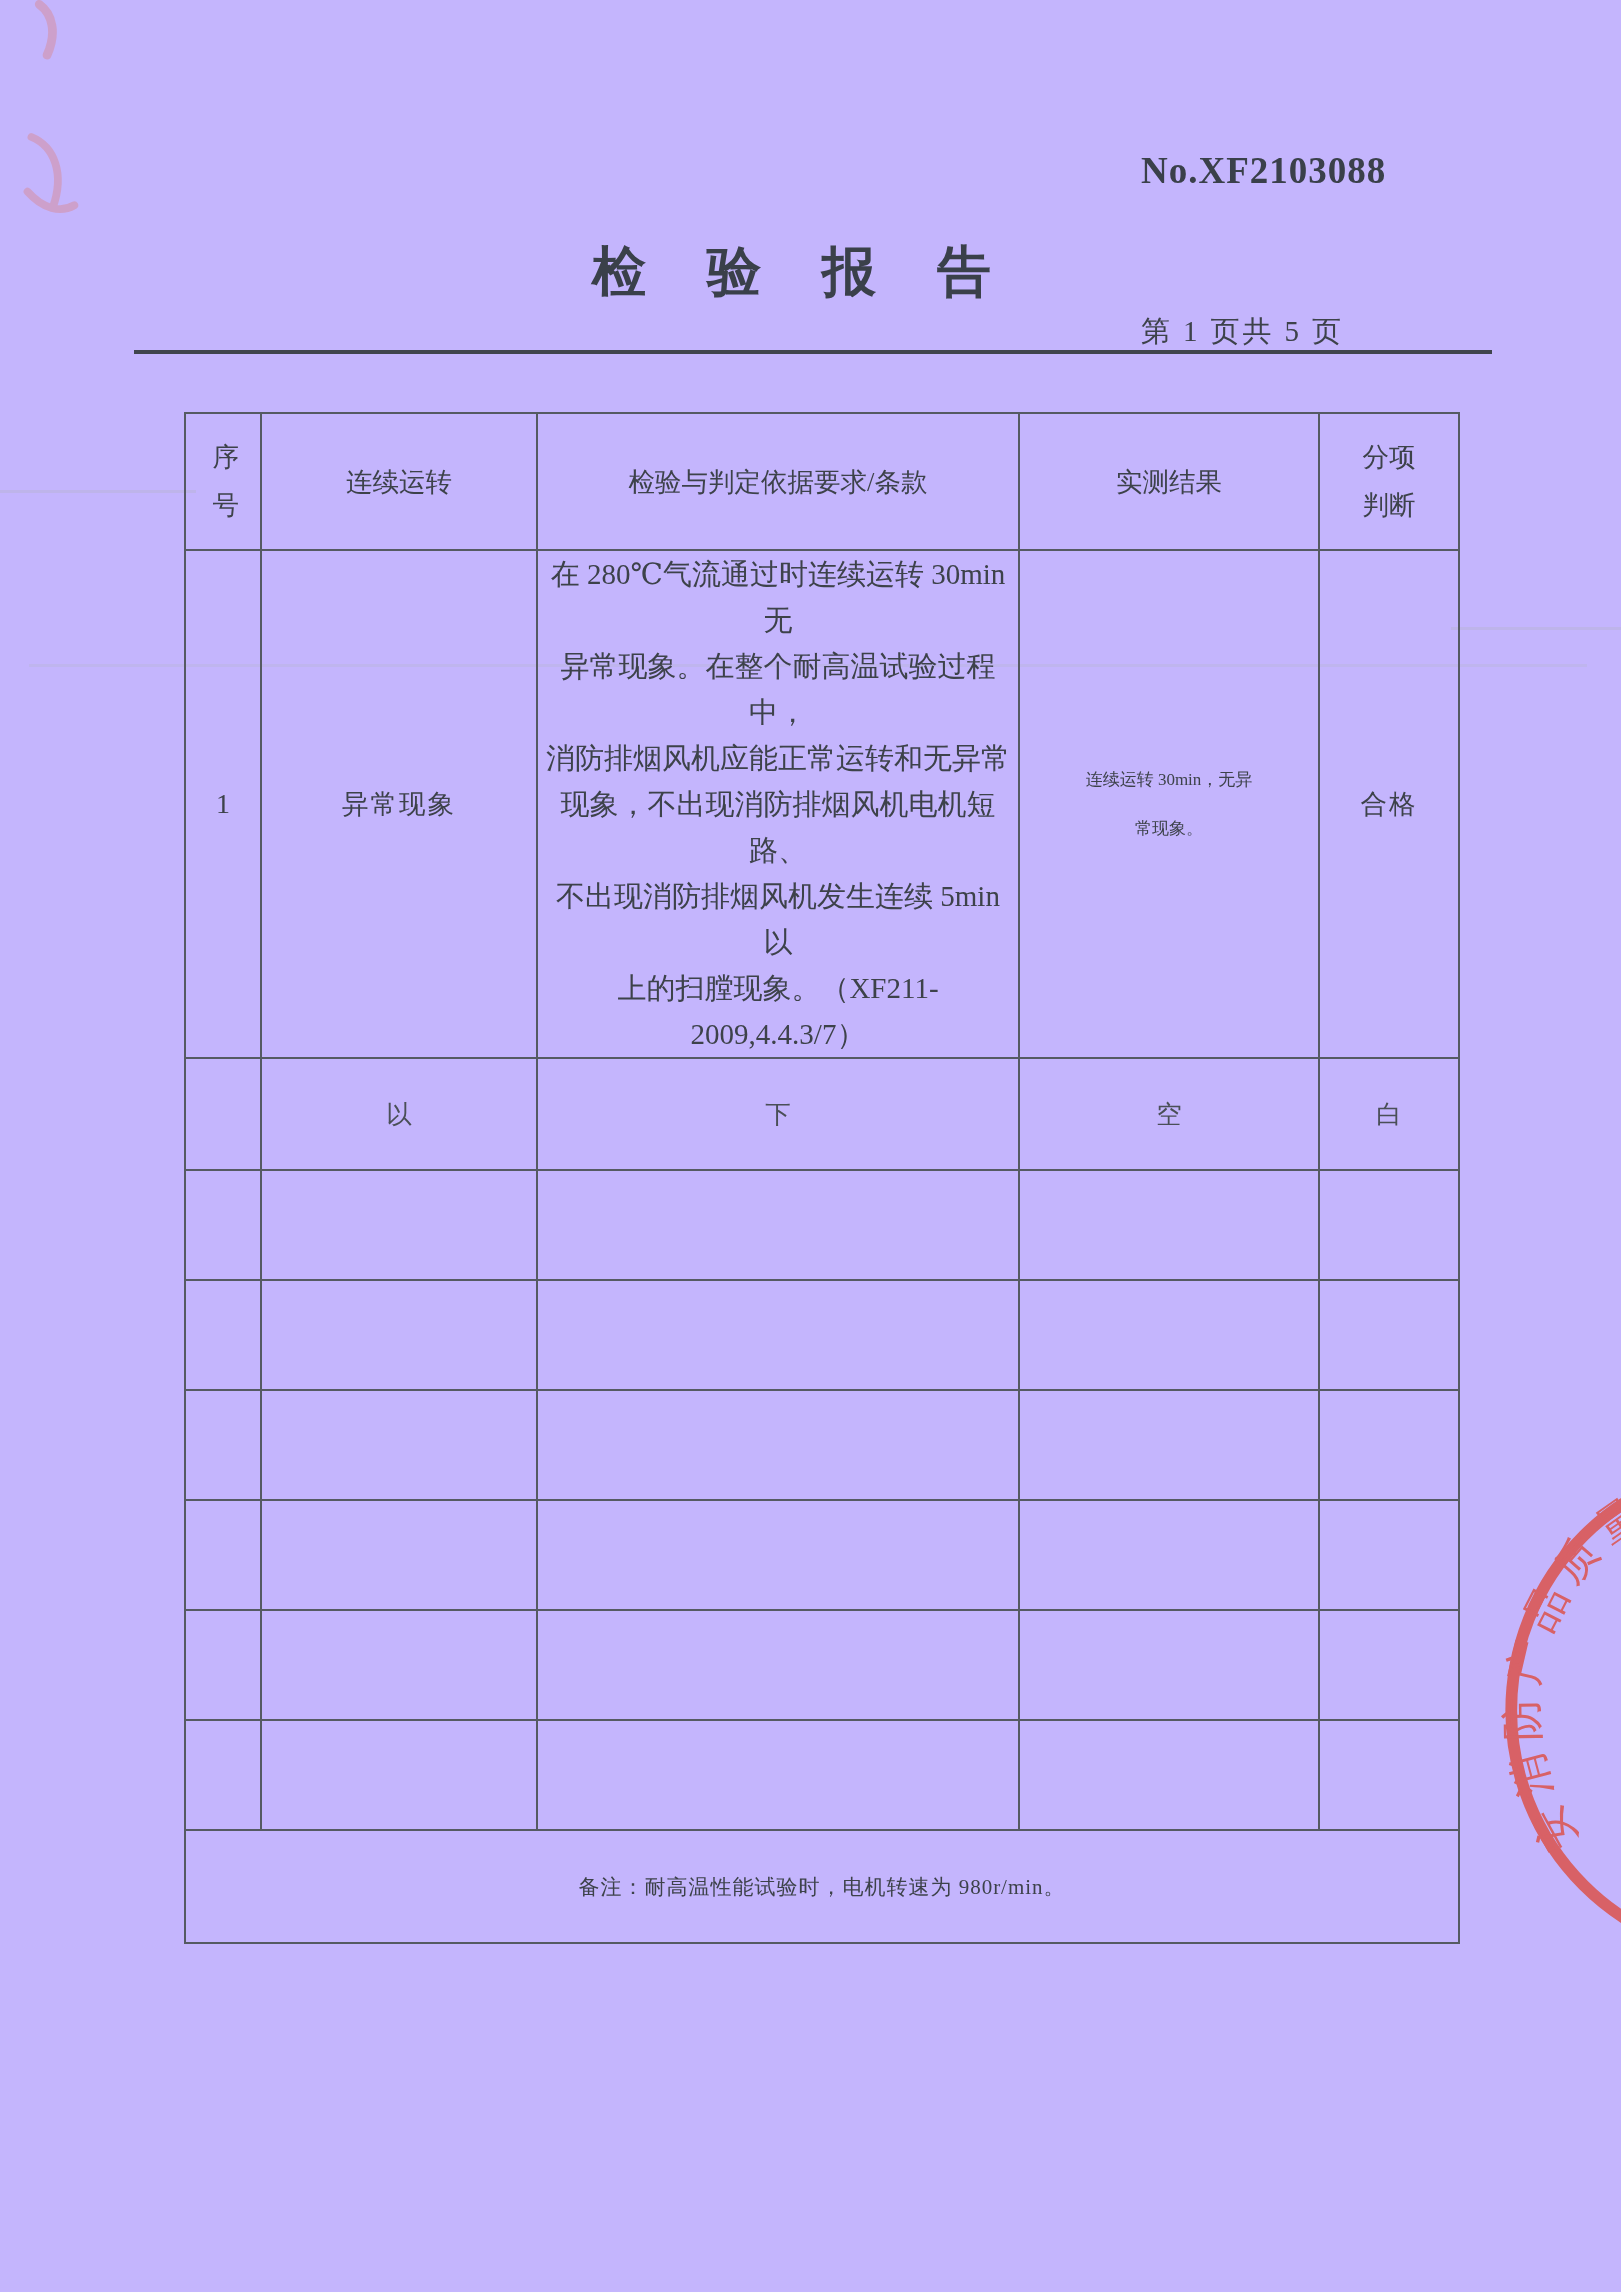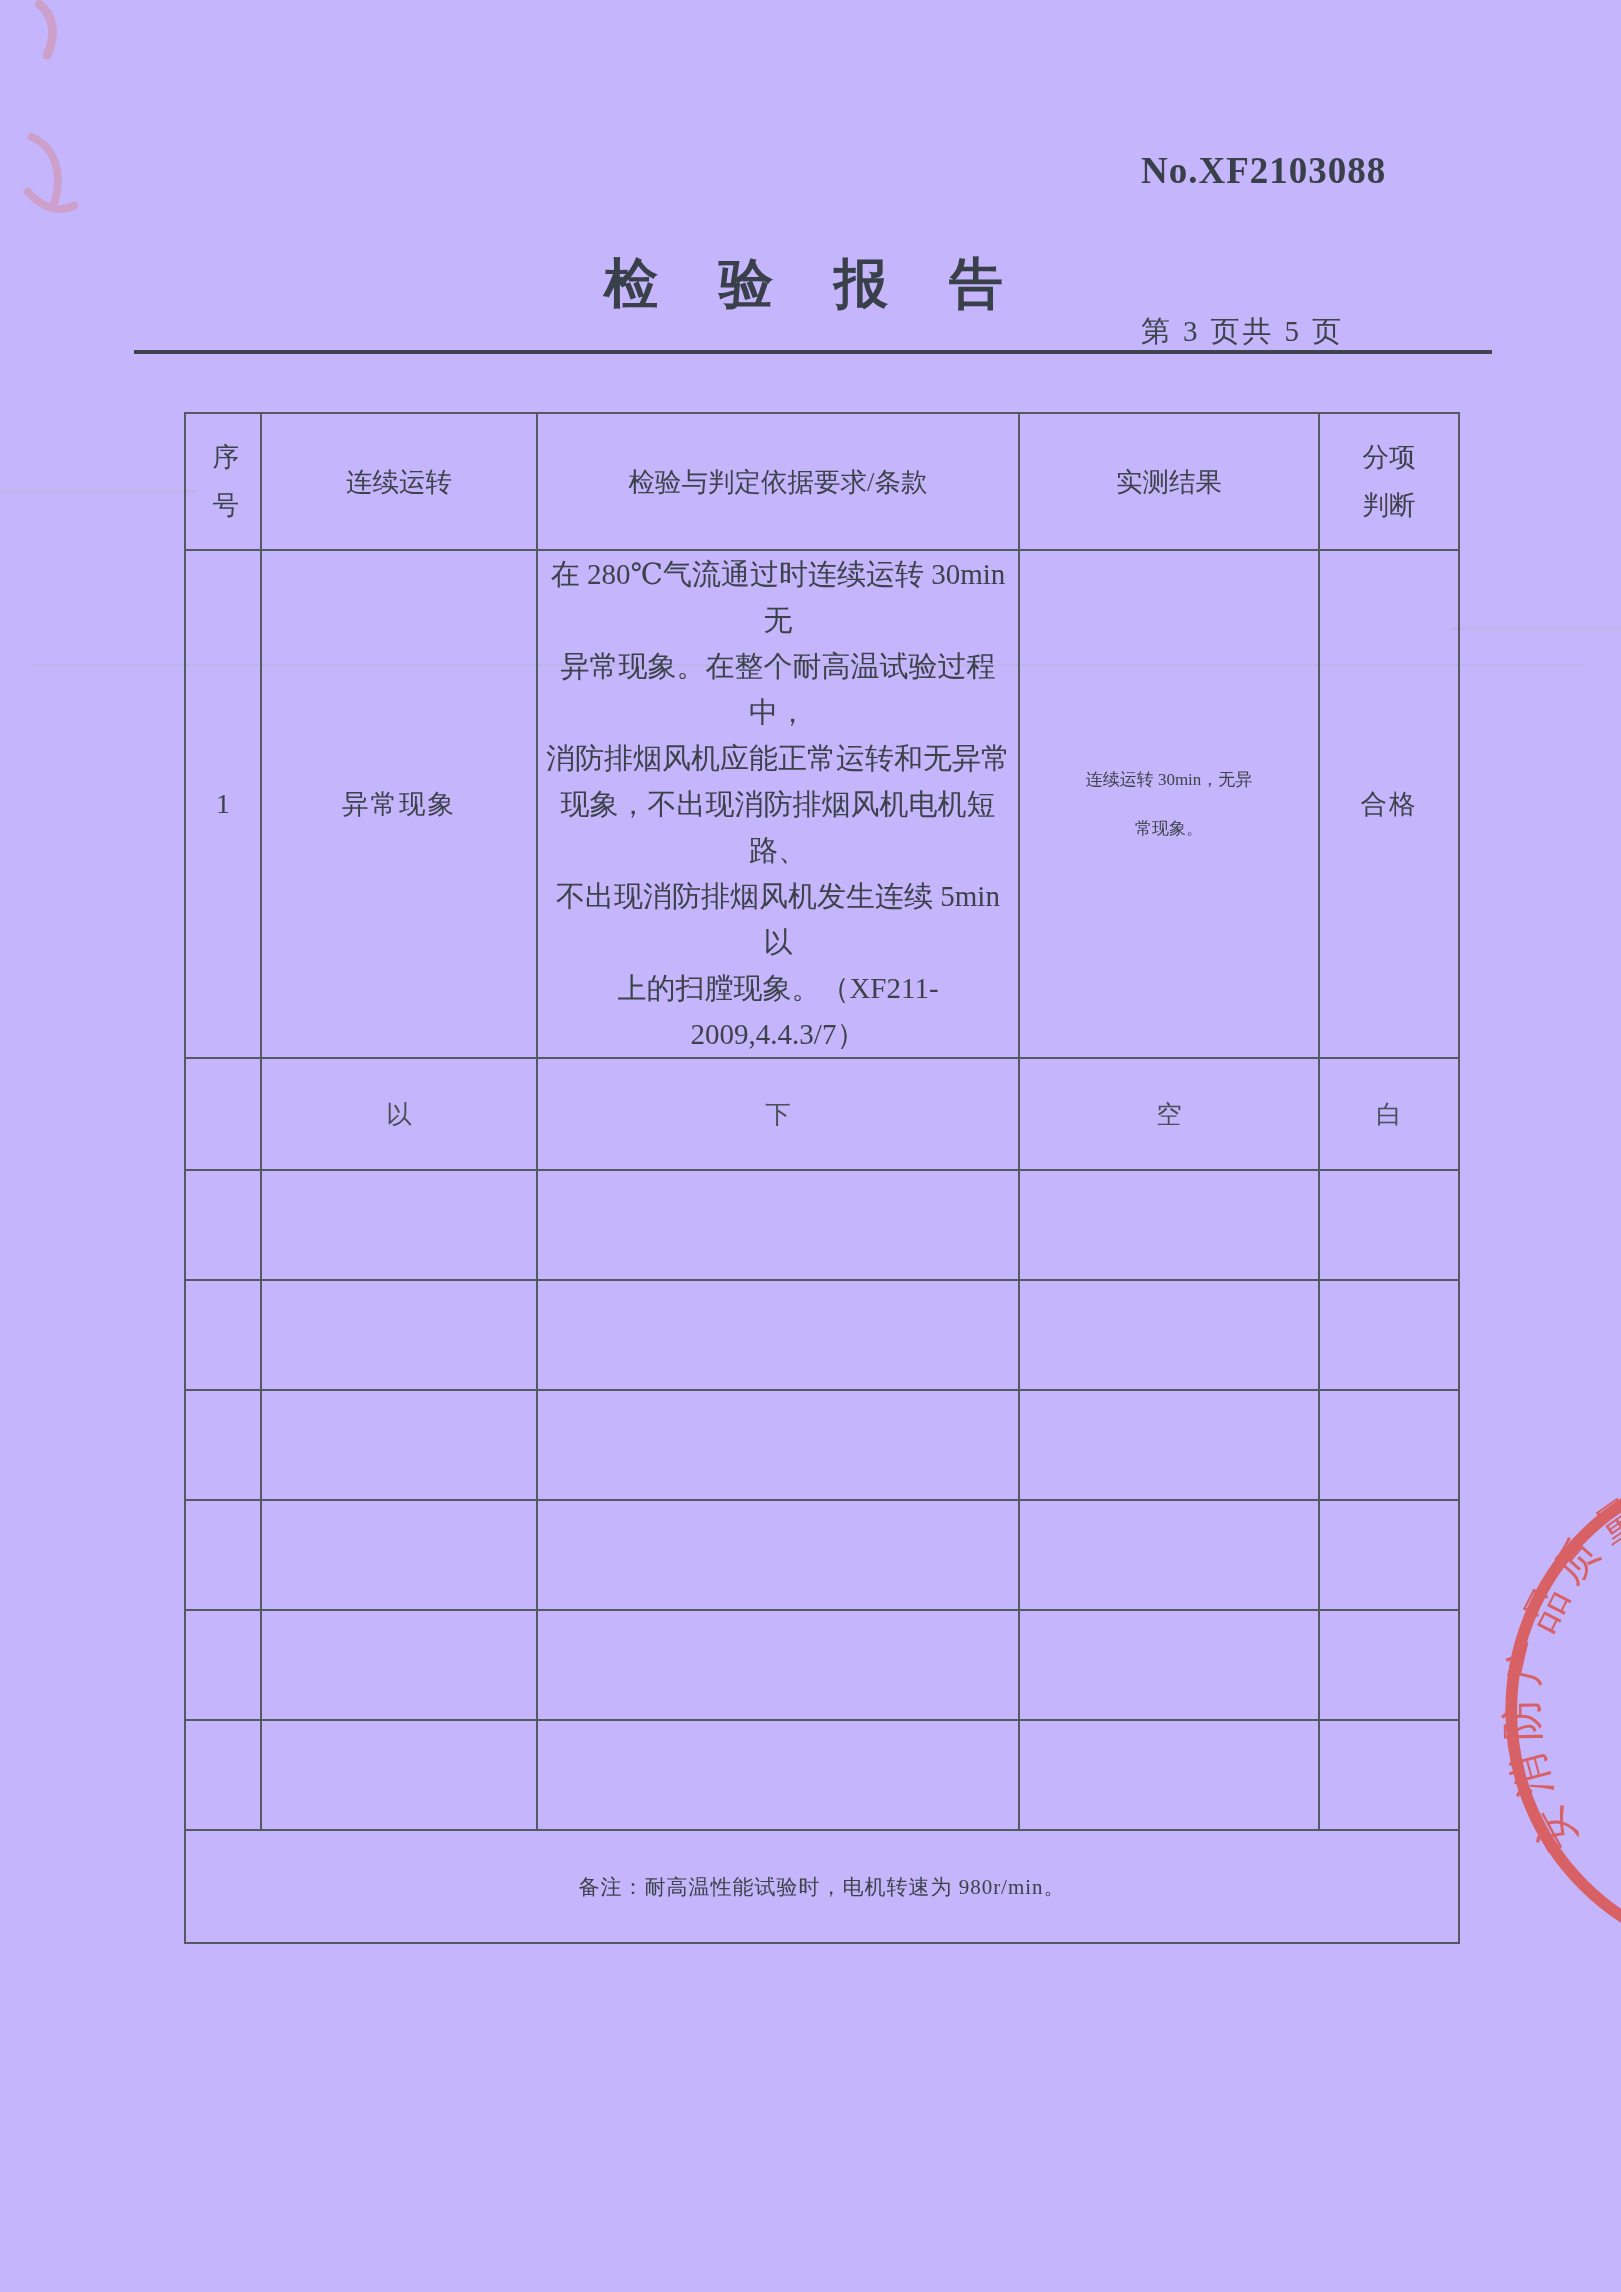--- a/index.html
+++ b/index.html
@@ -12,21 +12,21 @@
     font-family:"Liberation Serif","DejaVu Serif",serif;
     color:#3d424a;
   }
   
   .report-no{
     position:absolute;left:1141px;top:149px;
     font-size:37px;font-weight:bold;color:#3a404a;
     letter-spacing:1px;
   }
   .title{
-    position:absolute;left:592px;top:241px;margin:12px;
+    position:absolute;left:592px;top:241px;margin:0;
     font-size:54px;font-weight:bold;color:#3a404a;
     letter-spacing:61px;line-height:1.15;white-space:nowrap;
   }
   .page-indicator{
     position:absolute;left:1141px;top:312px;
     font-size:29px;color:#3d424a;letter-spacing:2.9px;
   }
   .header-rule{
     position:absolute;left:134px;top:350px;
     width:1358px;height:3.9px;background:#40454d;
@@ -90,21 +90,21 @@
     <path d="M30 4 C44 14 48 34 38 56" fill="none" stroke="#e07a70" stroke-width="9" stroke-linecap="round"></path>
     <path d="M22 140 C46 150 56 178 44 212 M18 196 C34 214 52 218 66 210" fill="none" stroke="#e07a70" stroke-width="8" stroke-linecap="round"></path>
   </svg>
 
   <div class="streak s1"></div>
   <div class="streak s2"></div>
   <div class="streak s3"></div>
 
   <div class="report-no">No.XF2103088</div>
   <h1 class="title">检验报告</h1>
-  <div class="page-indicator">第 3 页共 5 页</div>
+  <div class="page-indicator">第 1 页共 5 页</div>
   <div class="header-rule"></div>
 
   <table class="report">
     <colgroup>
       <col style="width:76px">
         <col style="width:276px">
         <col style="width:482px">
       <col style="width:300px">
         <col style="width:140px">
     </colgroup>

